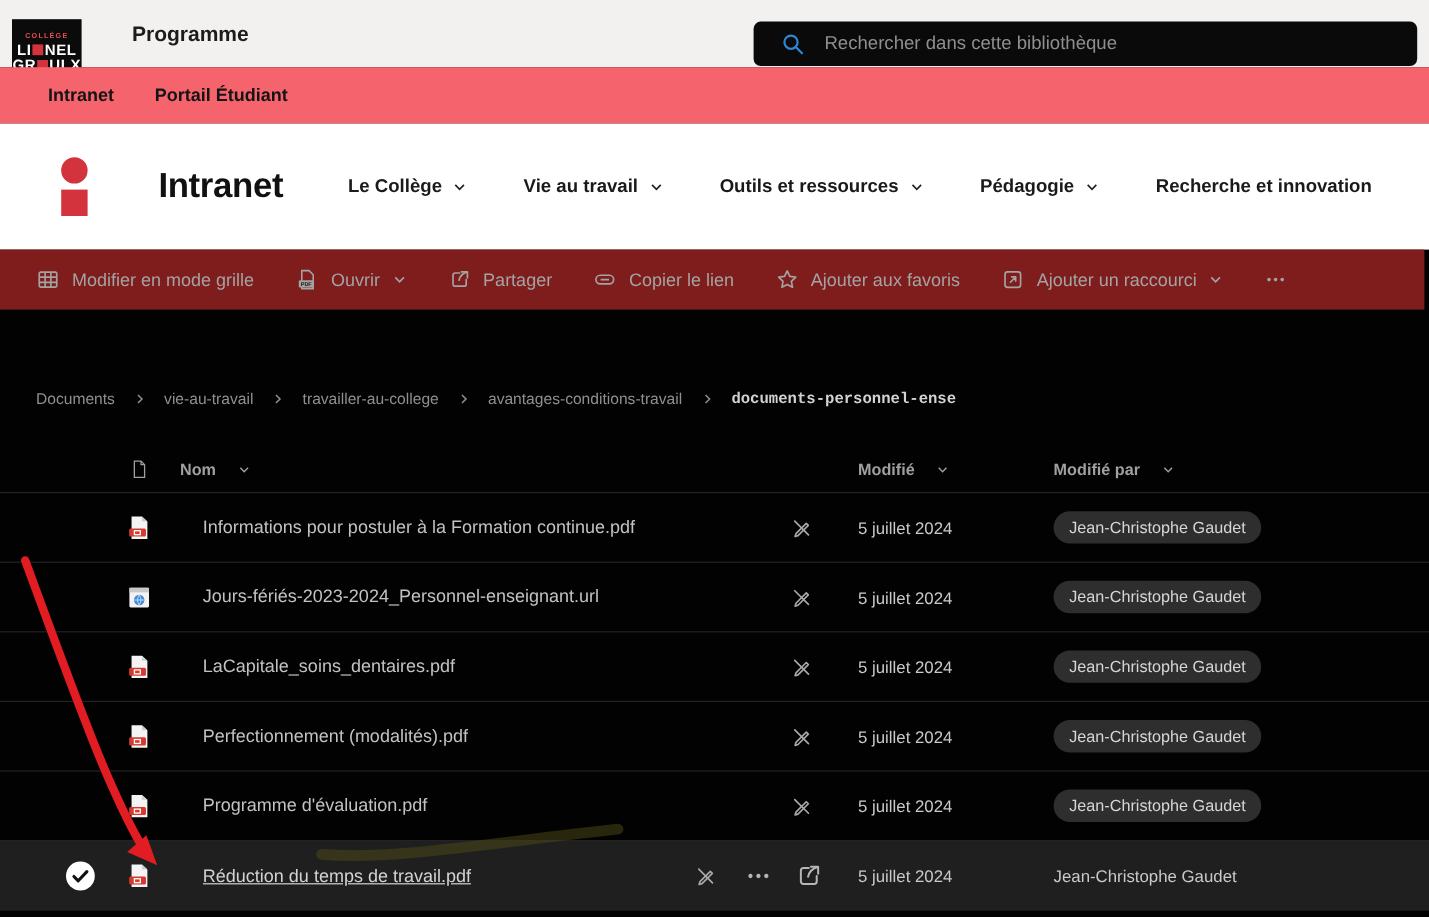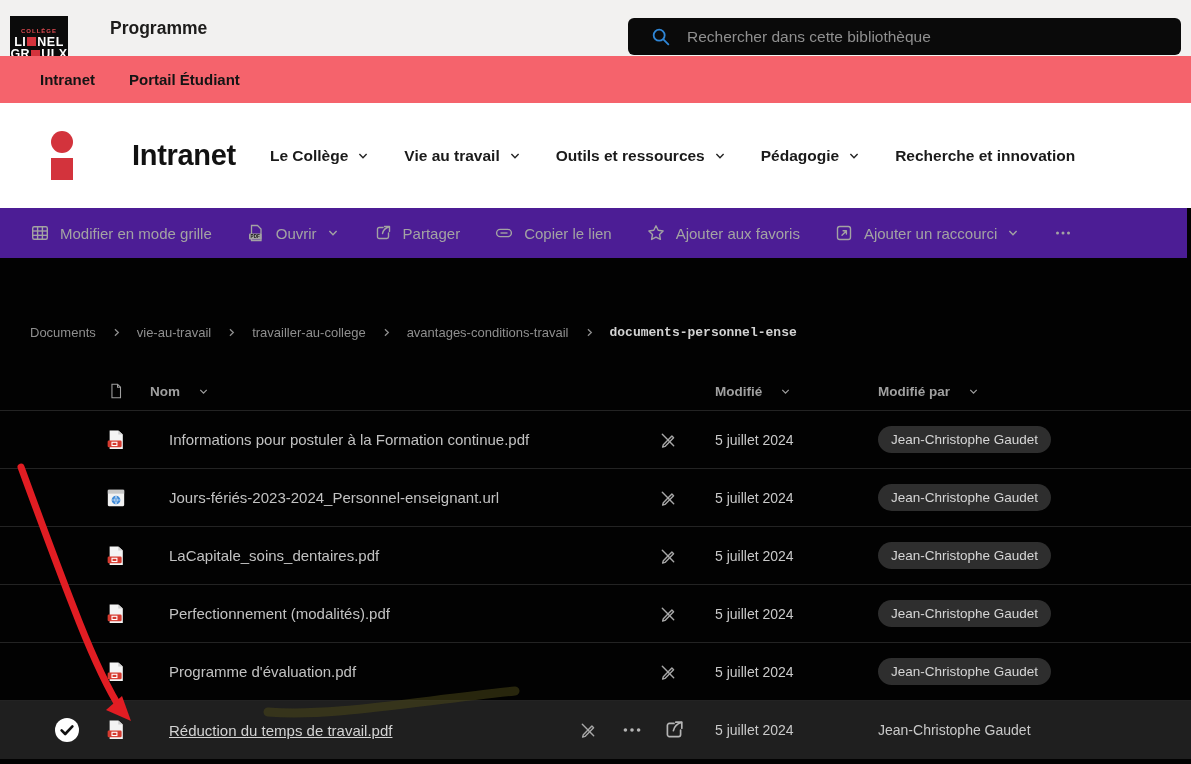--- a/index.html
+++ b/index.html
@@ -29,26 +29,26 @@
   .redbar { position:absolute; top:56px; left:0; right:0; height:47px; background:#f5636c; display:flex; align-items:center; padding-left:40px; gap:34px; }
   .hubtab { color:#141414; font-size:15px; font-weight:600; cursor:pointer; }
   .hubtab.active { font-weight:800; }
 
   
   .sitenav { position:absolute; top:103px; left:0; right:0; height:105px; background:#ffffff; display:flex; align-items:center; }
   .mark { margin-left:50px; width:24px; display:flex; flex-direction:column; align-items:center; gap:5px; }
   .mark .dot { width:22px; height:22px; border-radius:50%; background:#d3333c; }
   .mark .sq  { width:22px; height:22px; background:#d3333c; }
   .site-title { margin-left:58px; font-size:29px; font-weight:800; color:#111; letter-spacing:-.3px; }
-  .sitelinks { margin-left:34px; display:flex; align-items:center; gap:35px; white-space:nowrap; }
+  .sitelinks { margin-left:54px; display:flex; align-items:center; gap:47px; white-space:nowrap; }
   .sitelink { display:flex; align-items:center; gap:9px; color:#1a1a1a; font-size:15.5px; font-weight:600; cursor:pointer; }
   .sitelink .chev svg { stroke:#222; }
 
   
-  .cmdbar { position:absolute; top:208px; left:0; right:4px; height:50px; background:#4c1d95; display:flex; align-items:center; padding-left:30px; color:#a3a3a3; }
+  .cmdbar { position:absolute; top:208px; left:0; right:4px; height:50px; background:#7f1d1d; display:flex; align-items:center; padding-left:30px; color:#a3a3a3; }
   .cmd-item { display:flex; align-items:center; gap:10px; padding:0 17px; height:100%; font-size:15px; cursor:pointer; white-space:nowrap; }
   .cmd-item:first-child { padding-left:0; }
   .cmd-ic svg { width:20px; height:20px; }
   .cmd-chev svg { width:12px; height:12px; }
 
   
   .breadcrumb { position:absolute; top:316px; left:30px; right:0; height:32px; display:flex; align-items:center; gap:15px;
                 font-size:13px; color:#8f8f8f; white-space:nowrap; overflow:hidden; }
   .crumb { cursor:pointer; }
   .crumb.current { color:#d2d2d2; font-weight:700;font-family:Liberation Mono, monospace; }

